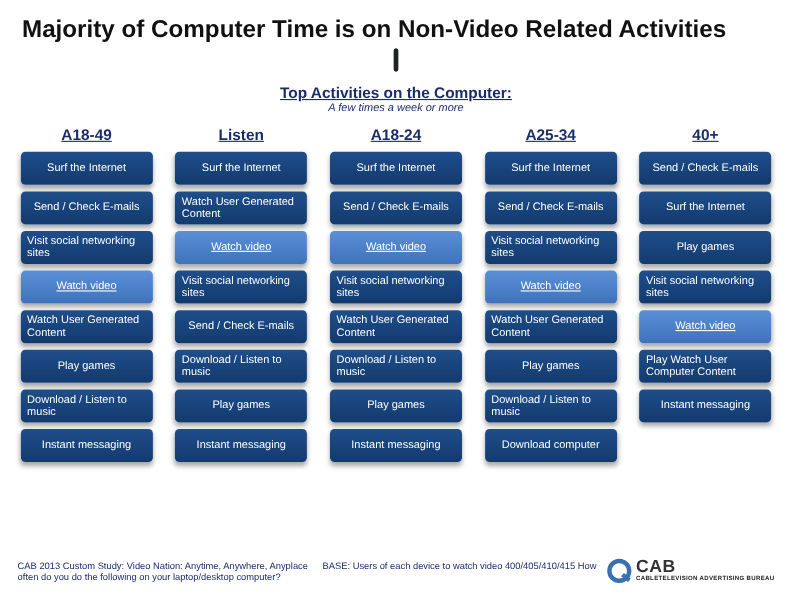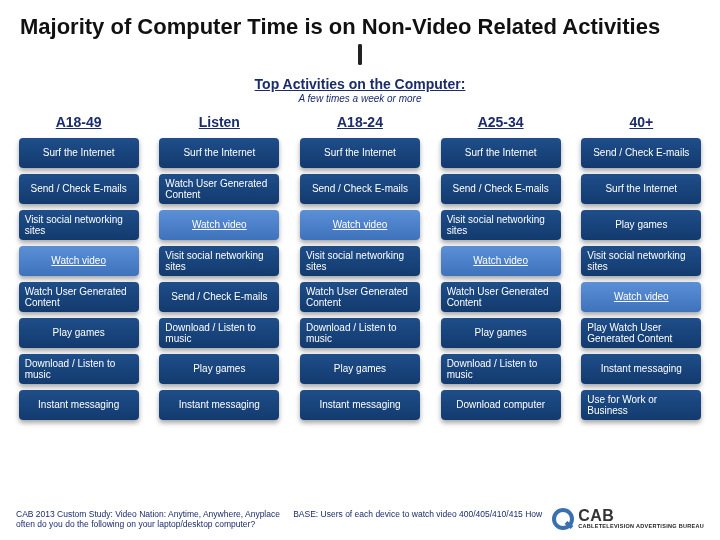--- a/index.html
+++ b/index.html
@@ -137,23 +137,22 @@
       <div class="pill">Download / Listen to music</div>
       <div class="pill">Download computer</div>
     </div>
     <div class="col">
       <div class="col-head">40+</div>
       <div class="pill">Send / Check E-mails</div>
       <div class="pill">Surf the Internet</div>
       <div class="pill">Play games</div>
       <div class="pill">Visit social networking sites</div>
       <div class="pill hl">Watch video</div>
-      <div class="pill">Play Watch User Generated Content</div>
+      <div class="pill">Play Watch User Computer Content</div>
       <div class="pill">Instant messaging</div>
-      <div class="pill">Use for Work or Business</div>
     </div>
   </div>
 
 <div class="footer">
   <div class="footnote">CAB 2013 Custom Study: Video Nation: Anytime, Anywhere, Anyplace   BASE: Users of each device to watch video 400/405/410/415 How often do you do the following on your laptop/desktop computer?</div>
   <div class="logo">
     <span class="q"></span>
     <span class="logo-text">
       <span class="big">CAB</span>
       <span class="tag">CABLETELEVISION ADVERTISING BUREAU</span>

